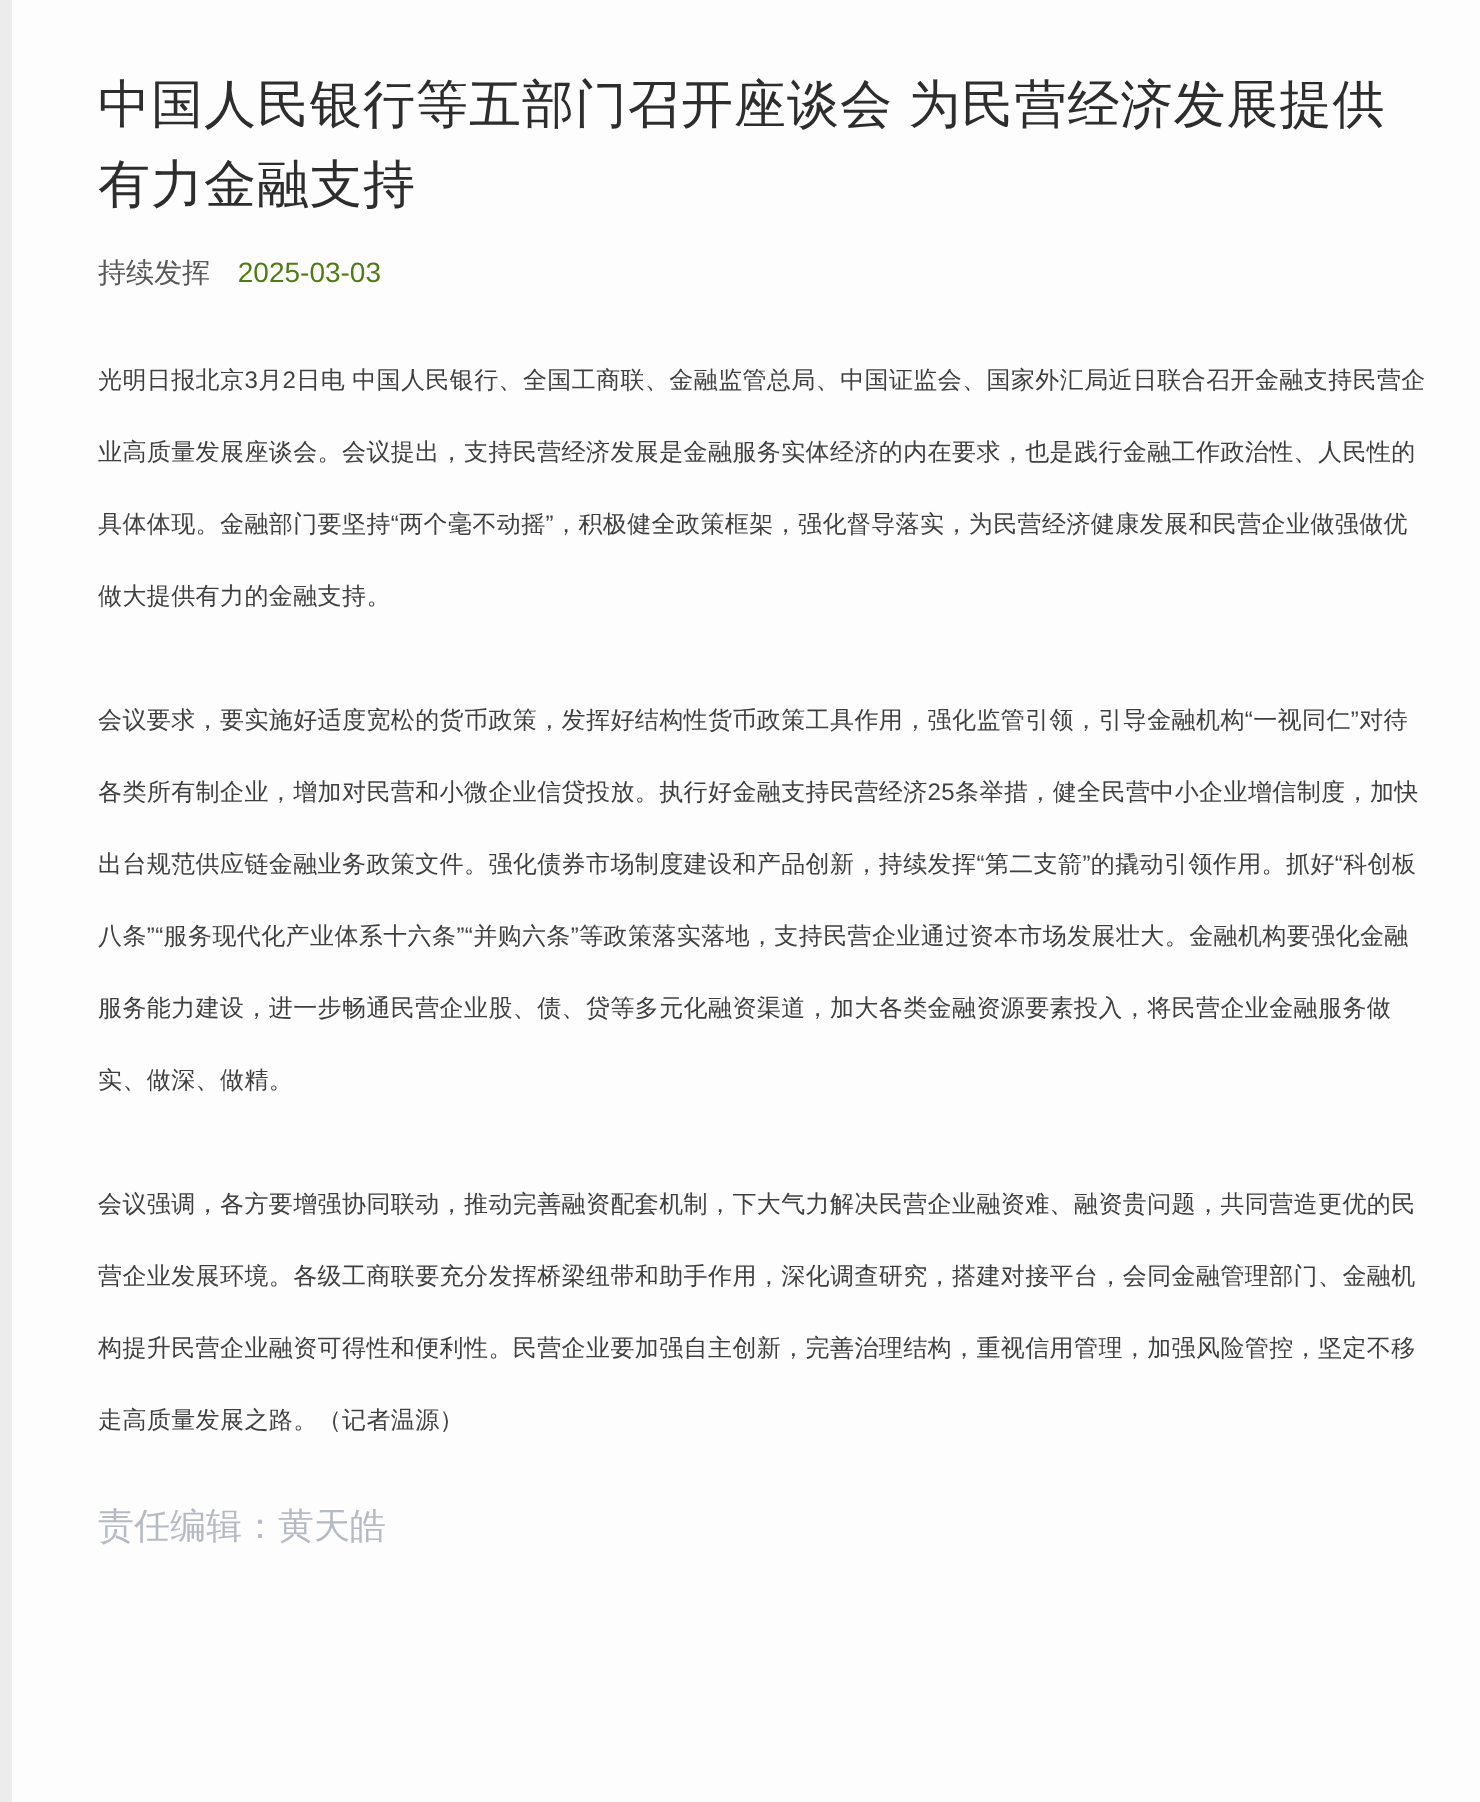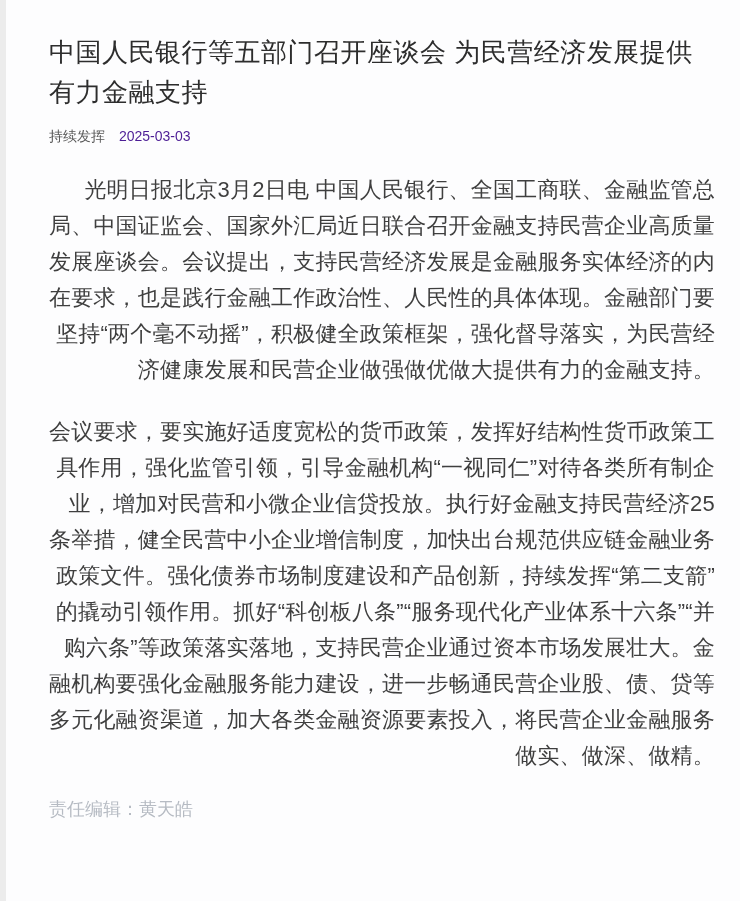--- a/index.html
+++ b/index.html
@@ -39,29 +39,29 @@
   .meta {
     margin-top: 14px;
     font-size: 14px;
     line-height: 20px;
   }
   .meta .source {
     color: #595959;
     margin-right: 10px;
   }
   .meta .date {
-    color: #4c1d95;
+    color: #4d7c0f;
   }
   .body-text p {
     margin: 26px 0 0 0;
-    font-size: 22px;
+    font-size: 12px;
     line-height: 36px;
     color: #3f3f3f;
     letter-spacing: 0.2px;
-    text-align: right;
+    text-align: left;
   }
   .footer {
     margin-top: 26px;
     font-size: 18px;
     line-height: 18px;
     color: #b6bbc3;
   }
 </style>
 </head>
 <body>
@@ -73,20 +73,21 @@
     <h1 class="title">中国人民银行等五部门召开座谈会 为民营经济发展提供有力金融支持</h1>
 
     <div class="meta">
       <span class="source">持续发挥</span>
       <span class="date">2025-03-03</span>
     </div>
 
     <div class="body-text">
       <p>光明日报北京3月2日电 中国人民银行、全国工商联、金融监管总局、中国证监会、国家外汇局近日联合召开金融支持民营企业高质量发展座谈会。会议提出，支持民营经济发展是金融服务实体经济的内在要求，也是践行金融工作政治性、人民性的具体体现。金融部门要坚持“两个毫不动摇”，积极健全政策框架，强化督导落实，为民营经济健康发展和民营企业做强做优做大提供有力的金融支持。</p>
       <p>会议要求，要实施好适度宽松的货币政策，发挥好结构性货币政策工具作用，强化监管引领，引导金融机构“一视同仁”对待各类所有制企业，增加对民营和小微企业信贷投放。执行好金融支持民营经济25条举措，健全民营中小企业增信制度，加快出台规范供应链金融业务政策文件。强化债券市场制度建设和产品创新，持续发挥“第二支箭”的撬动引领作用。抓好“科创板八条”“服务现代化产业体系十六条”“并购六条”等政策落实落地，支持民营企业通过资本市场发展壮大。金融机构要强化金融服务能力建设，进一步畅通民营企业股、债、贷等多元化融资渠道，加大各类金融资源要素投入，将民营企业金融服务做实、做深、做精。</p>
+      <p>会议强调，各方要增强协同联动，推动完善融资配套机制，下大气力解决民营企业融资难、融资贵问题，共同营造更优的民营企业发展环境。各级工商联要充分发挥桥梁纽带和助手作用，深化调查研究，搭建对接平台，会同金融管理部门、金融机构提升民营企业融资可得性和便利性。民营企业要加强自主创新，完善治理结构，重视信用管理，加强风险管控，坚定不移走高质量发展之路。（记者温源）</p>
     </div>
 
     <div class="footer">
       <span>责任编辑：</span><span>黄天皓</span>
     </div>
 
   </div>
 </div>
 
 </body></html>

